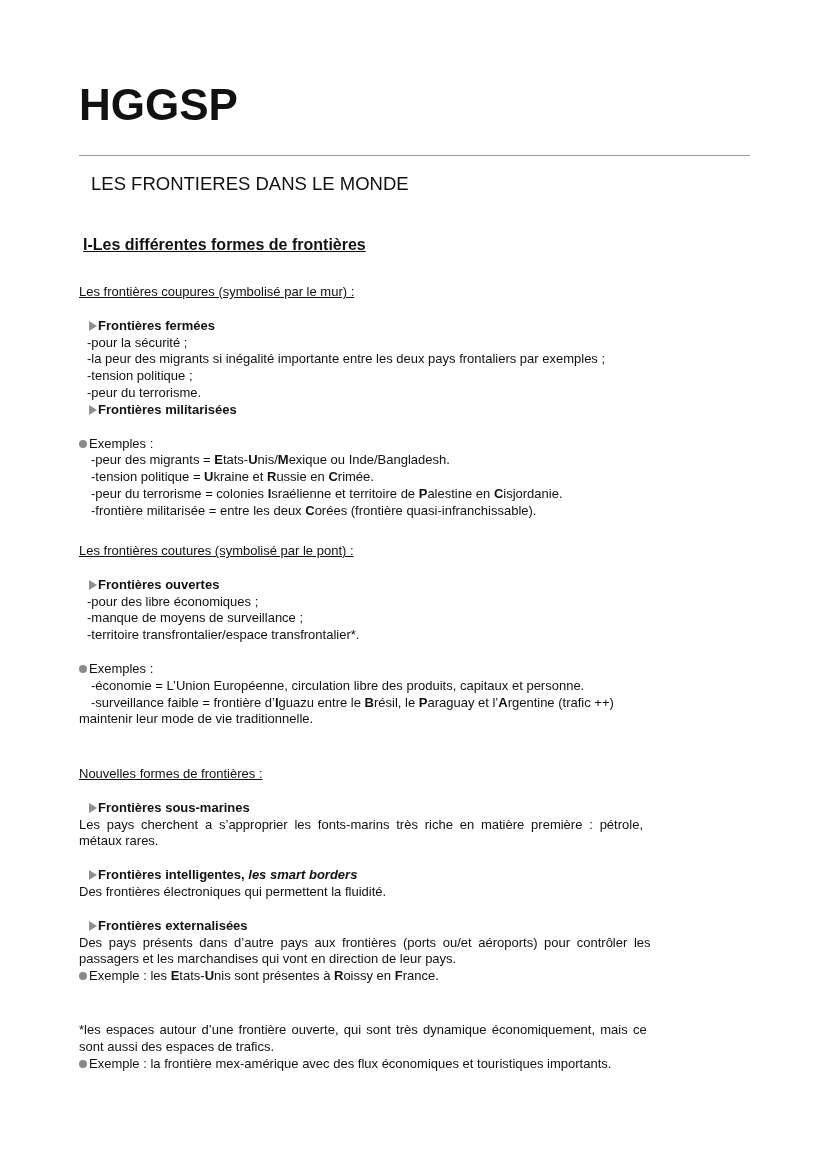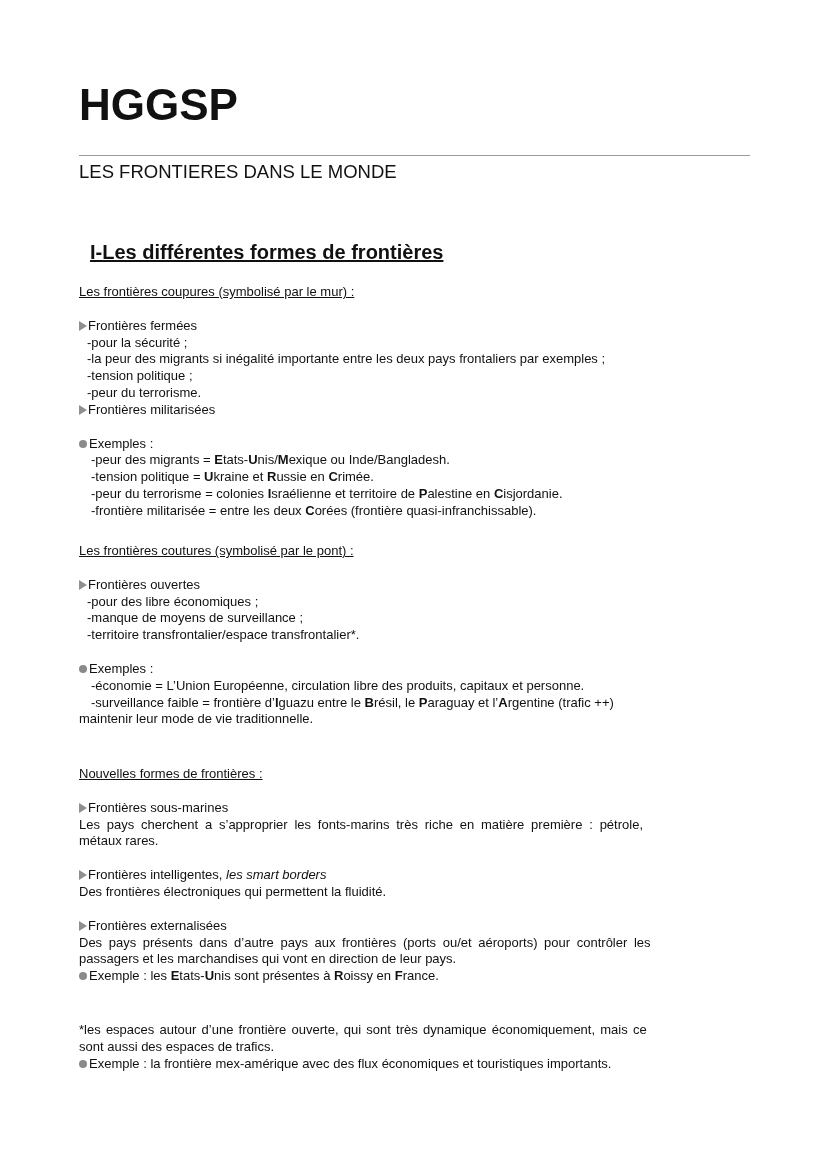--- a/index.html
+++ b/index.html
@@ -1,28 +1,28 @@
 <!DOCTYPE html>
 <html><head>
 <meta charset="utf-8">
 <style>
   html, body { margin: 0; padding: 0; background: #ffffff; }
   body { width: 828px; height: 1171px; position: relative; overflow: hidden;
          font-family: "Liberation Sans", sans-serif; color: #111; }
   .page { position: absolute; left: 79px; top: 0; width: 671px; }
   .title { position: absolute; top: 80px; left: 0; font-size: 44px; font-weight: bold; letter-spacing: 0px; margin: 0; line-height: 50px; }
   .rule { position: absolute; top: 155px; left: 0; width: 671px; height: 0; border-top: 1.5px solid #9a9a9a; }
-  .subtitle { position: absolute; top: 160px; left: 0; font-size: 18.5px; line-height: 24px; margin: 0; font-weight: normal; }
-  .section-title { position: absolute; top: 229px; left: 0; font-size: 20px; font-weight: bold; text-decoration: underline; line-height: 24px; margin: 11px; }
+  .subtitle { position: absolute; top: 160px; left: 0; font-size: 18.5px; line-height: 24px; margin: 12px; font-weight: normal; }
+  .section-title { position: absolute; top: 229px; left: 0; font-size: 16px; font-weight: bold; text-decoration: underline; line-height: 24px; margin: 4px; }
   .block { position: absolute; left: 0; width: 671px; font-size: 13px; line-height: 16.8px; }
   .u { text-decoration: underline; }
   .line { white-space: nowrap; }
   .ind { padding-left: 8px; }
   .ind2 { padding-left: 12px; }
-  .b { font-weight: normal; }
+  .b { font-weight: bold; margin-left: 10px; }
   .i { font-style: italic; }
   .tri { display: inline-block; width: 0; height: 0; border-top: 5px solid transparent; border-bottom: 5px solid transparent; border-left: 8px solid #8f8f8f; margin-right: 1px; vertical-align: -1px; }
   .dot { display: inline-block; width: 8px; height: 8px; border-radius: 50%; background: #8a8a8a; margin-right: 2px; vertical-align: 0px; }
 </style>
 </head>
 <body>
 
 <div class="page">
   <h1 class="title">HGGSP</h1>
   <div class="rule"></div>

